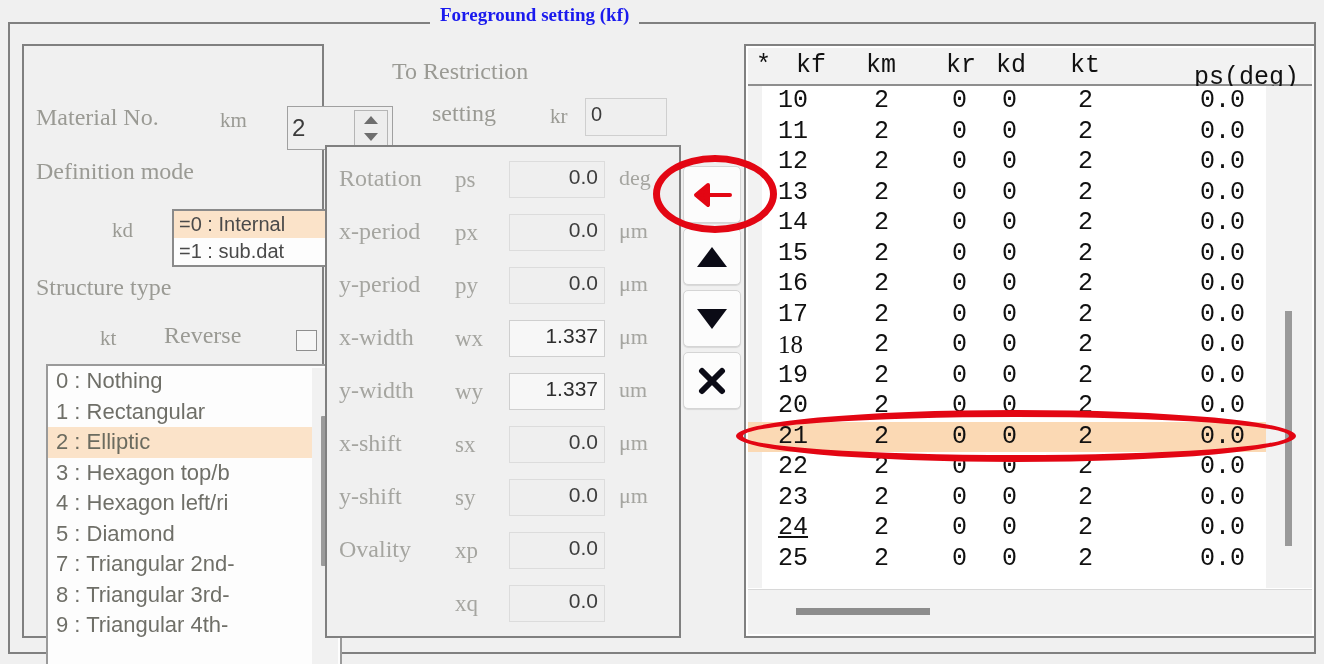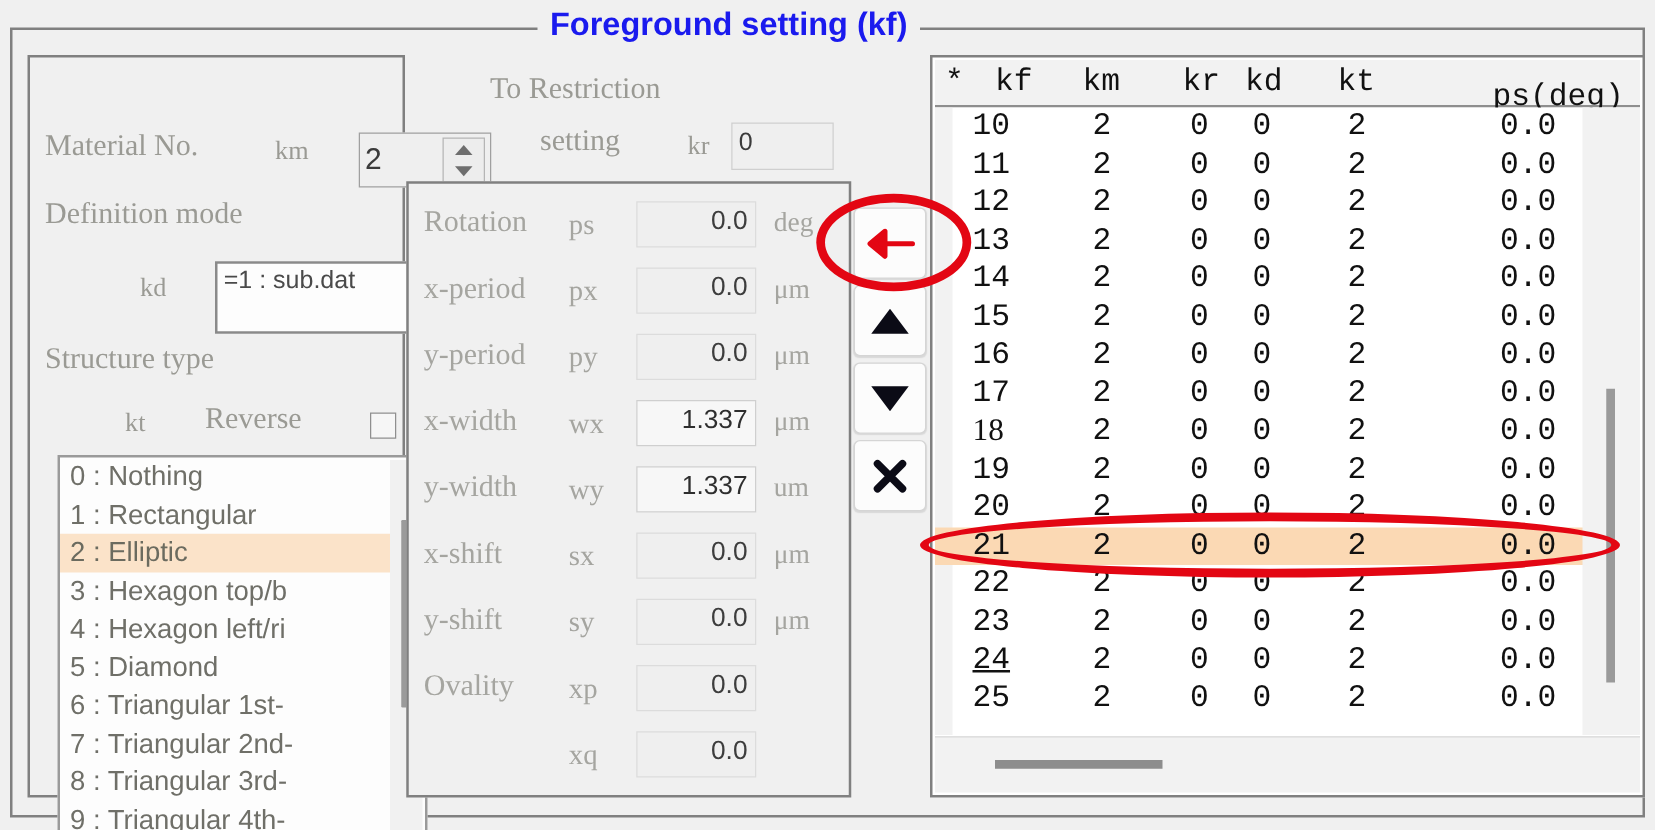--- a/index.html
+++ b/index.html
@@ -14,22 +14,22 @@
   #root{position:absolute;left:0;top:0;width:1324px;height:664px;background:#f0f0f0;}
   .groupbox{
     position:absolute;
     border:2px solid #808080;
     background:#f0f0f0;
   }
   #outer-group{left:8px;top:22px;width:1304px;height:628px;}
   #group-title{
     position:absolute;left:430px;top:4px;
     background:#f0f0f0;padding:0 10px;
-    color:#1a1aee;font-weight:bold;font-size:26px;
-    font-family:Liberation Sans, sans-serif;
+    color:#1a1aee;font-weight:bold;font-size:19px;
+    font-family:Liberation Serif, serif;
     letter-spacing:0px;white-space:nowrap;
     z-index:5;
   }
   
   #left-panel{left:22px;top:44px;width:298px;height:590px;background:#f0f0f0;}
   .lbl{
     position:absolute;color:#9a9a94;font-size:24px;
     font-family:"Liberation Serif", serif;white-space:nowrap;
   }
   .lbl.small{font-size:21px;}
@@ -134,36 +134,36 @@
         <div class="spin-half">
             <i class="tri-dn"></i>
           </div>
       </div>
     </div>
 
     <span class="lbl" style="left:12px;top:112px;">Definition mode</span>
     <span class="lbl small" style="left:88px;top:172px;">kd</span>
 
     <div id="kd-box">
+      <div class="kd-opt sel">=0 : Internal</div>
       <div class="kd-opt">=1 : sub.dat</div>
     </div>
 
     <span class="lbl" style="left:12px;top:228px;">Structure type</span>
     <span class="lbl small" style="left:76px;top:280px;">kt</span>
     <span class="lbl" style="left:140px;top:276px;">Reverse</span>
     <div id="reverse-cb"></div>
 
     <div id="struct-list">
       <div class="st-item">0 : Nothing</div>
       <div class="st-item">1 : Rectangular</div>
       <div class="st-item sel">2 : Elliptic</div>
       <div class="st-item">3 : Hexagon top/b</div>
       <div class="st-item">4 : Hexagon left/ri</div>
       <div class="st-item">5 : Diamond</div>
-      <div class="st-item">6 : Triangular 1st-</div>
       <div class="st-item">7 : Triangular 2nd-</div>
       <div class="st-item">8 : Triangular 3rd-</div>
       <div class="st-item">9 : Triangular 4th-</div>
       <div id="struct-sb">
         <div id="struct-sb-thumb"></div>
       </div>
     </div>
   </div>
 
   <span class="lbl" style="position:absolute;left:392px;top:58px;">To Restriction</span>

